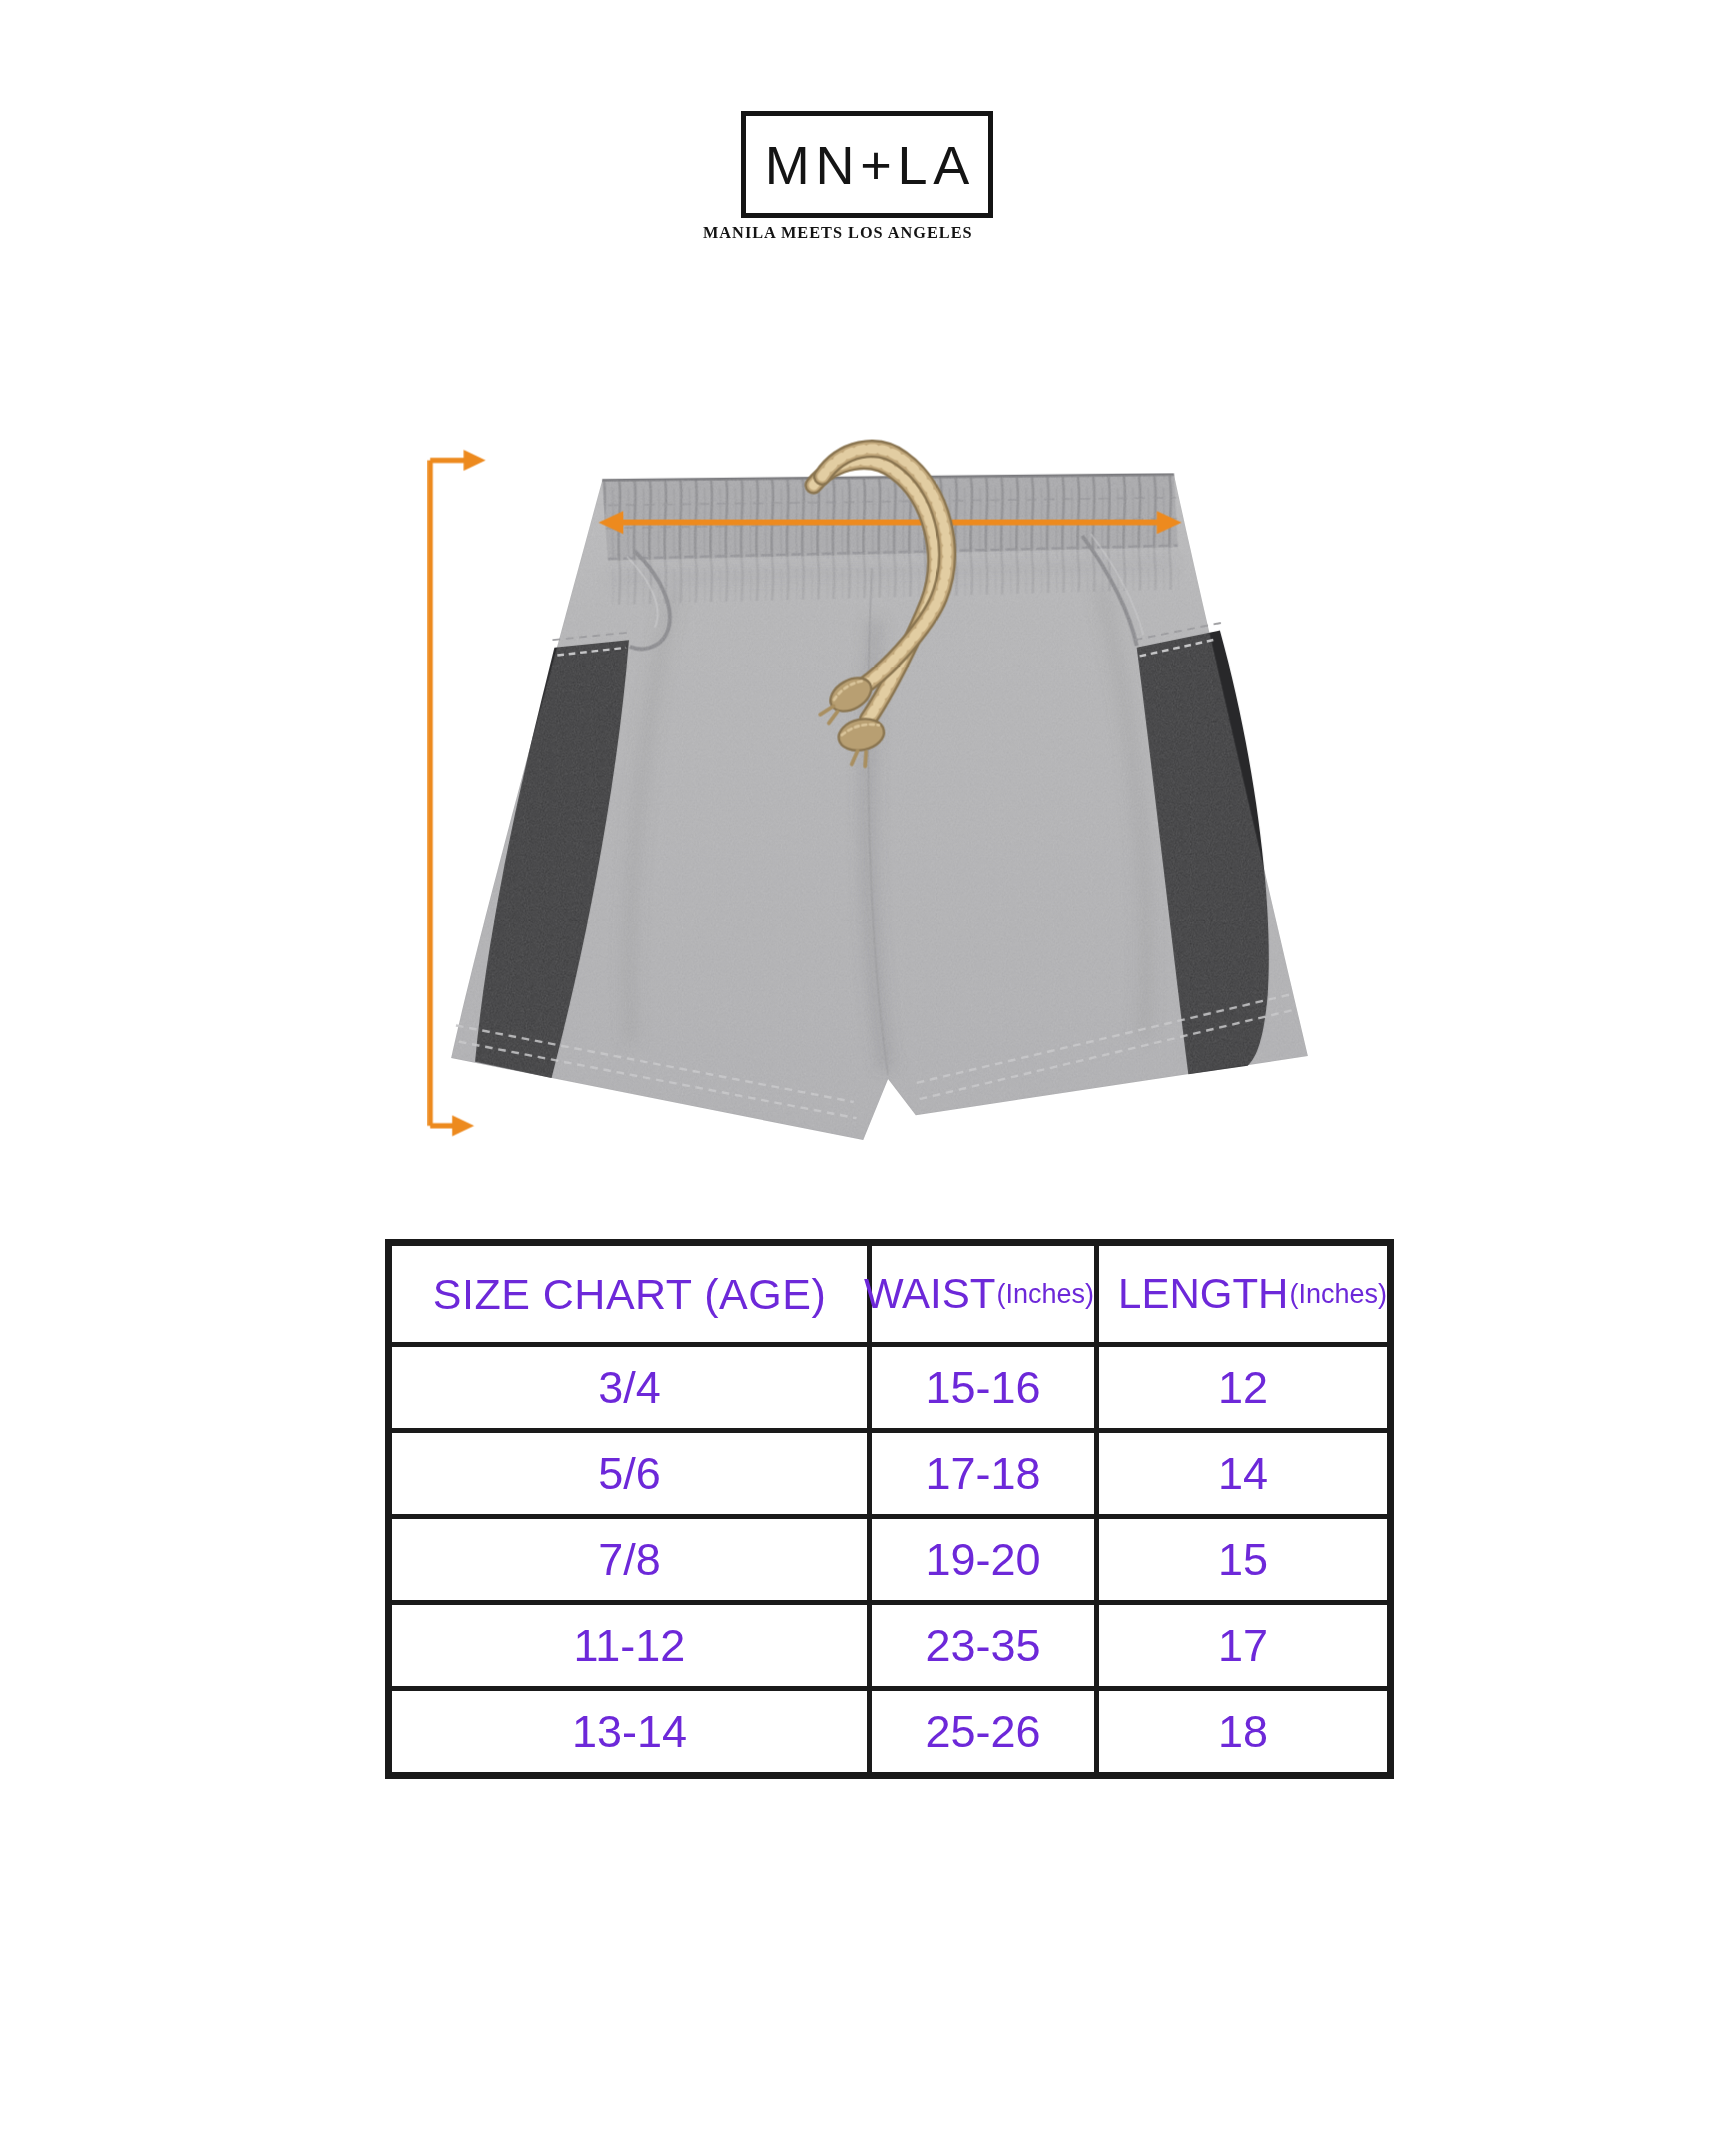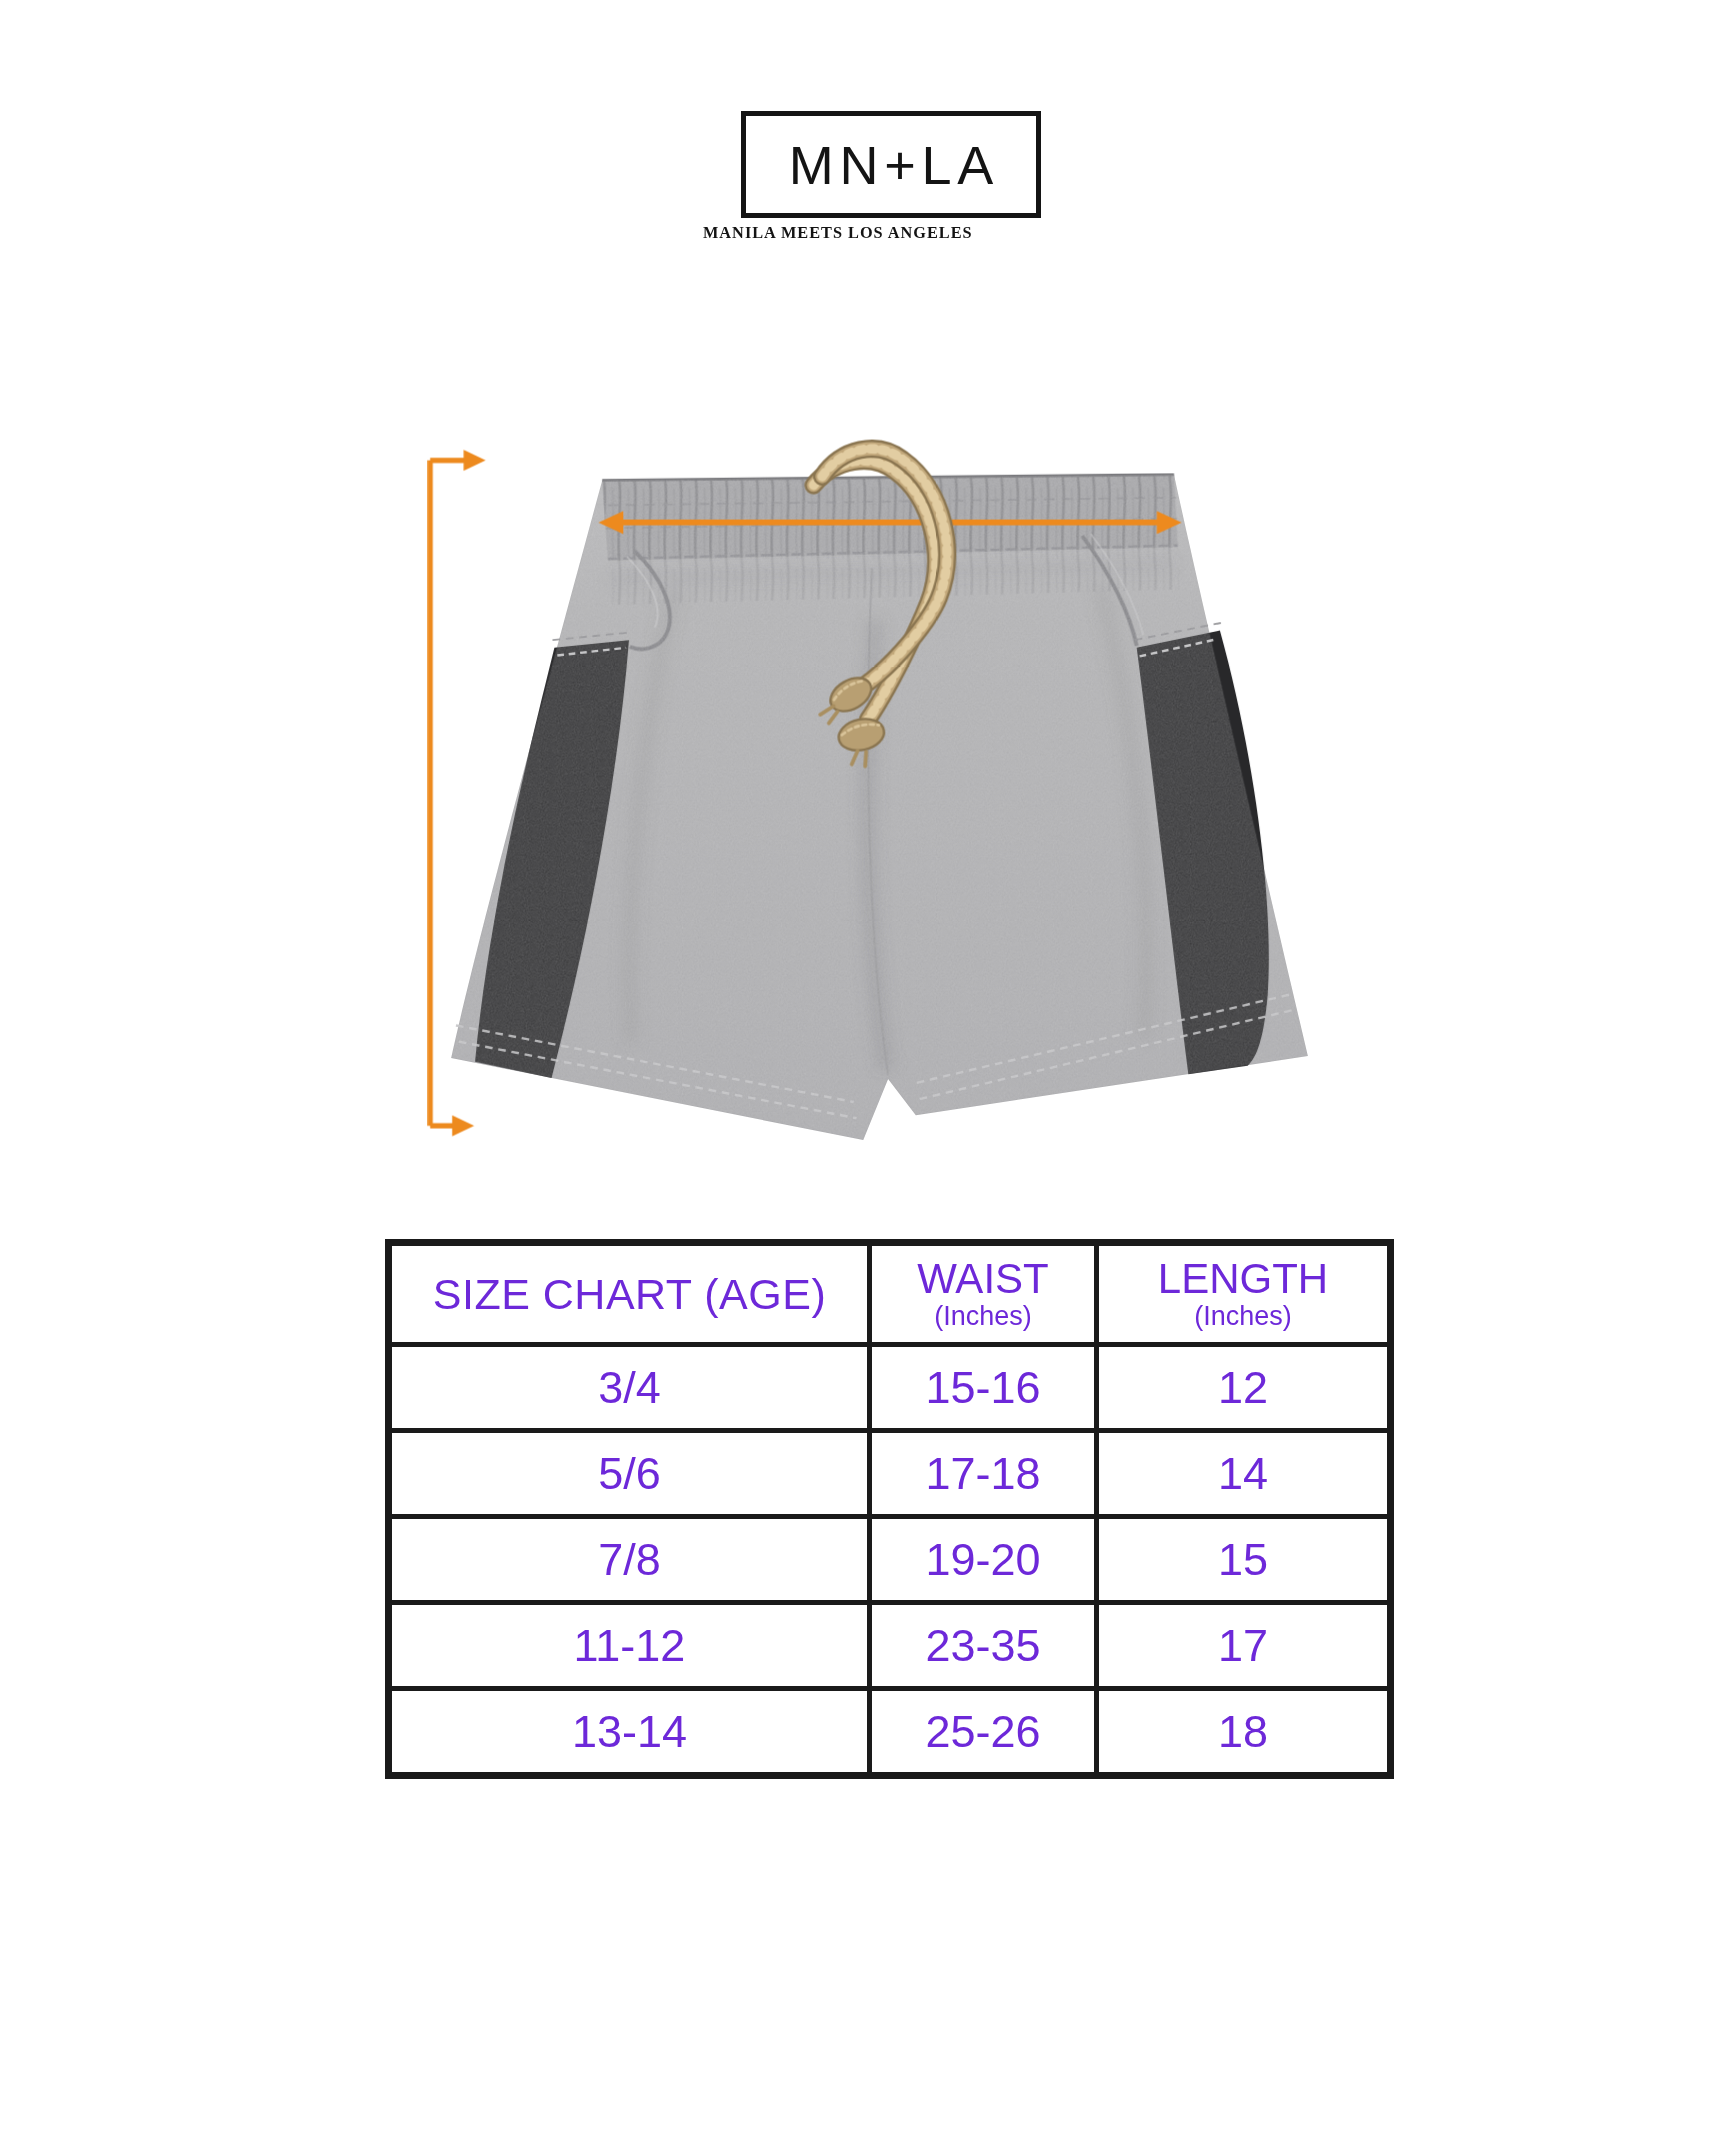--- a/index.html
+++ b/index.html
@@ -9,21 +9,21 @@
     height: 2152px;
     background: #ffffff;
     overflow: hidden;
     font-family: "Liberation Sans", sans-serif;
   }
 
   
   .logo-box {
     position: absolute;
     left: 741px; top: 111px;
-    width: 300px; height: 107px;
+    width: 252px; height: 107px;
     border: 5.7px solid #141414;
     box-sizing: border-box;
     display: flex; align-items: center; justify-content: center;
   }
   .logo-text {
     font-family: "Liberation Sans", sans-serif;
     font-size: 54px;
     font-weight: 400;
     color: #141414;
     letter-spacing: 5.7px;
@@ -59,21 +59,21 @@
   }
   #size-table td {
     border: 5.7px solid #1a1a1a;
     text-align: center;
     vertical-align: middle;
     padding: 0;
   }
   #size-table tr.hrow td { height: 96px; }
   #size-table tr.drow td { height: 81px; font-size: 45px; }
   .hcell-main { font-size: 43px; letter-spacing: 0.5px; }
-  .hcell-stack { display: flex; flex-direction: column; align-items: center; justify-content: center; gap: 1px; }
+  .hcell-stack { display: flex; flex-direction: row; align-items: center; justify-content: flex-end; gap: 1px; }
   .hcell-title { font-size: 42px; line-height: 44px; }
   .hcell-unit  { font-size: 27px; line-height: 29px; }
 </style>
 </head>
 <body>
 
 <div id="page">
 
   <div class="logo-box">
     <span class="logo-text">MN+LA</span>

